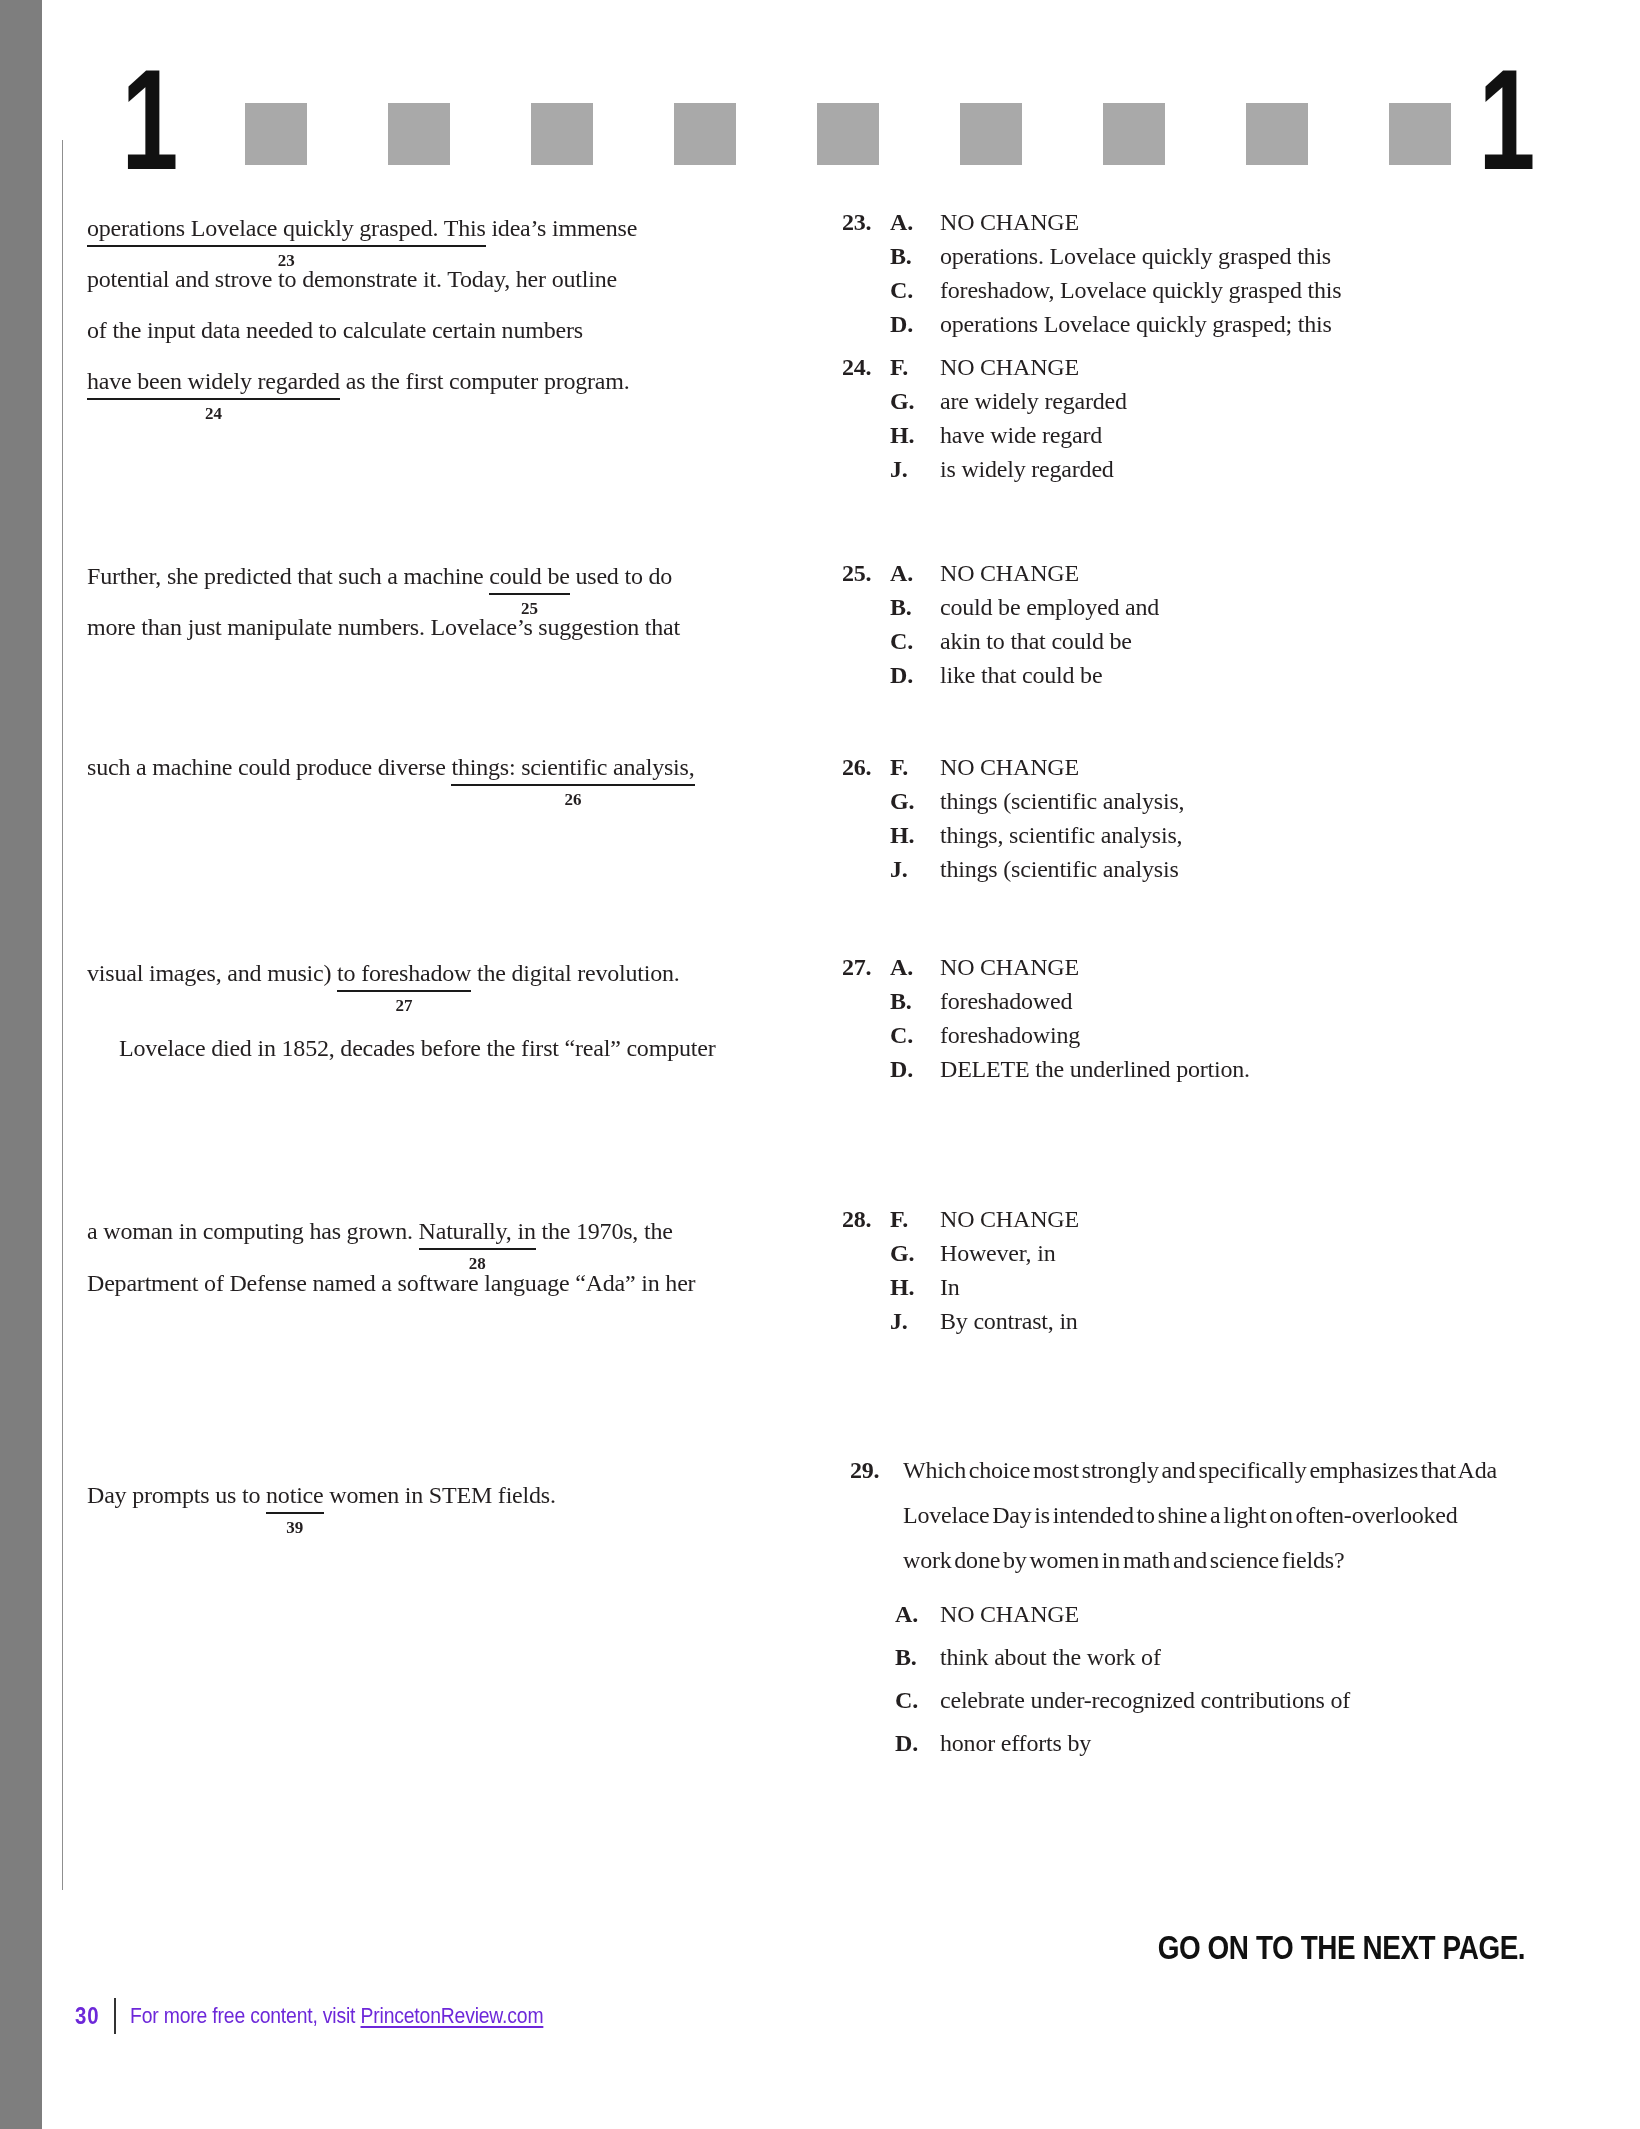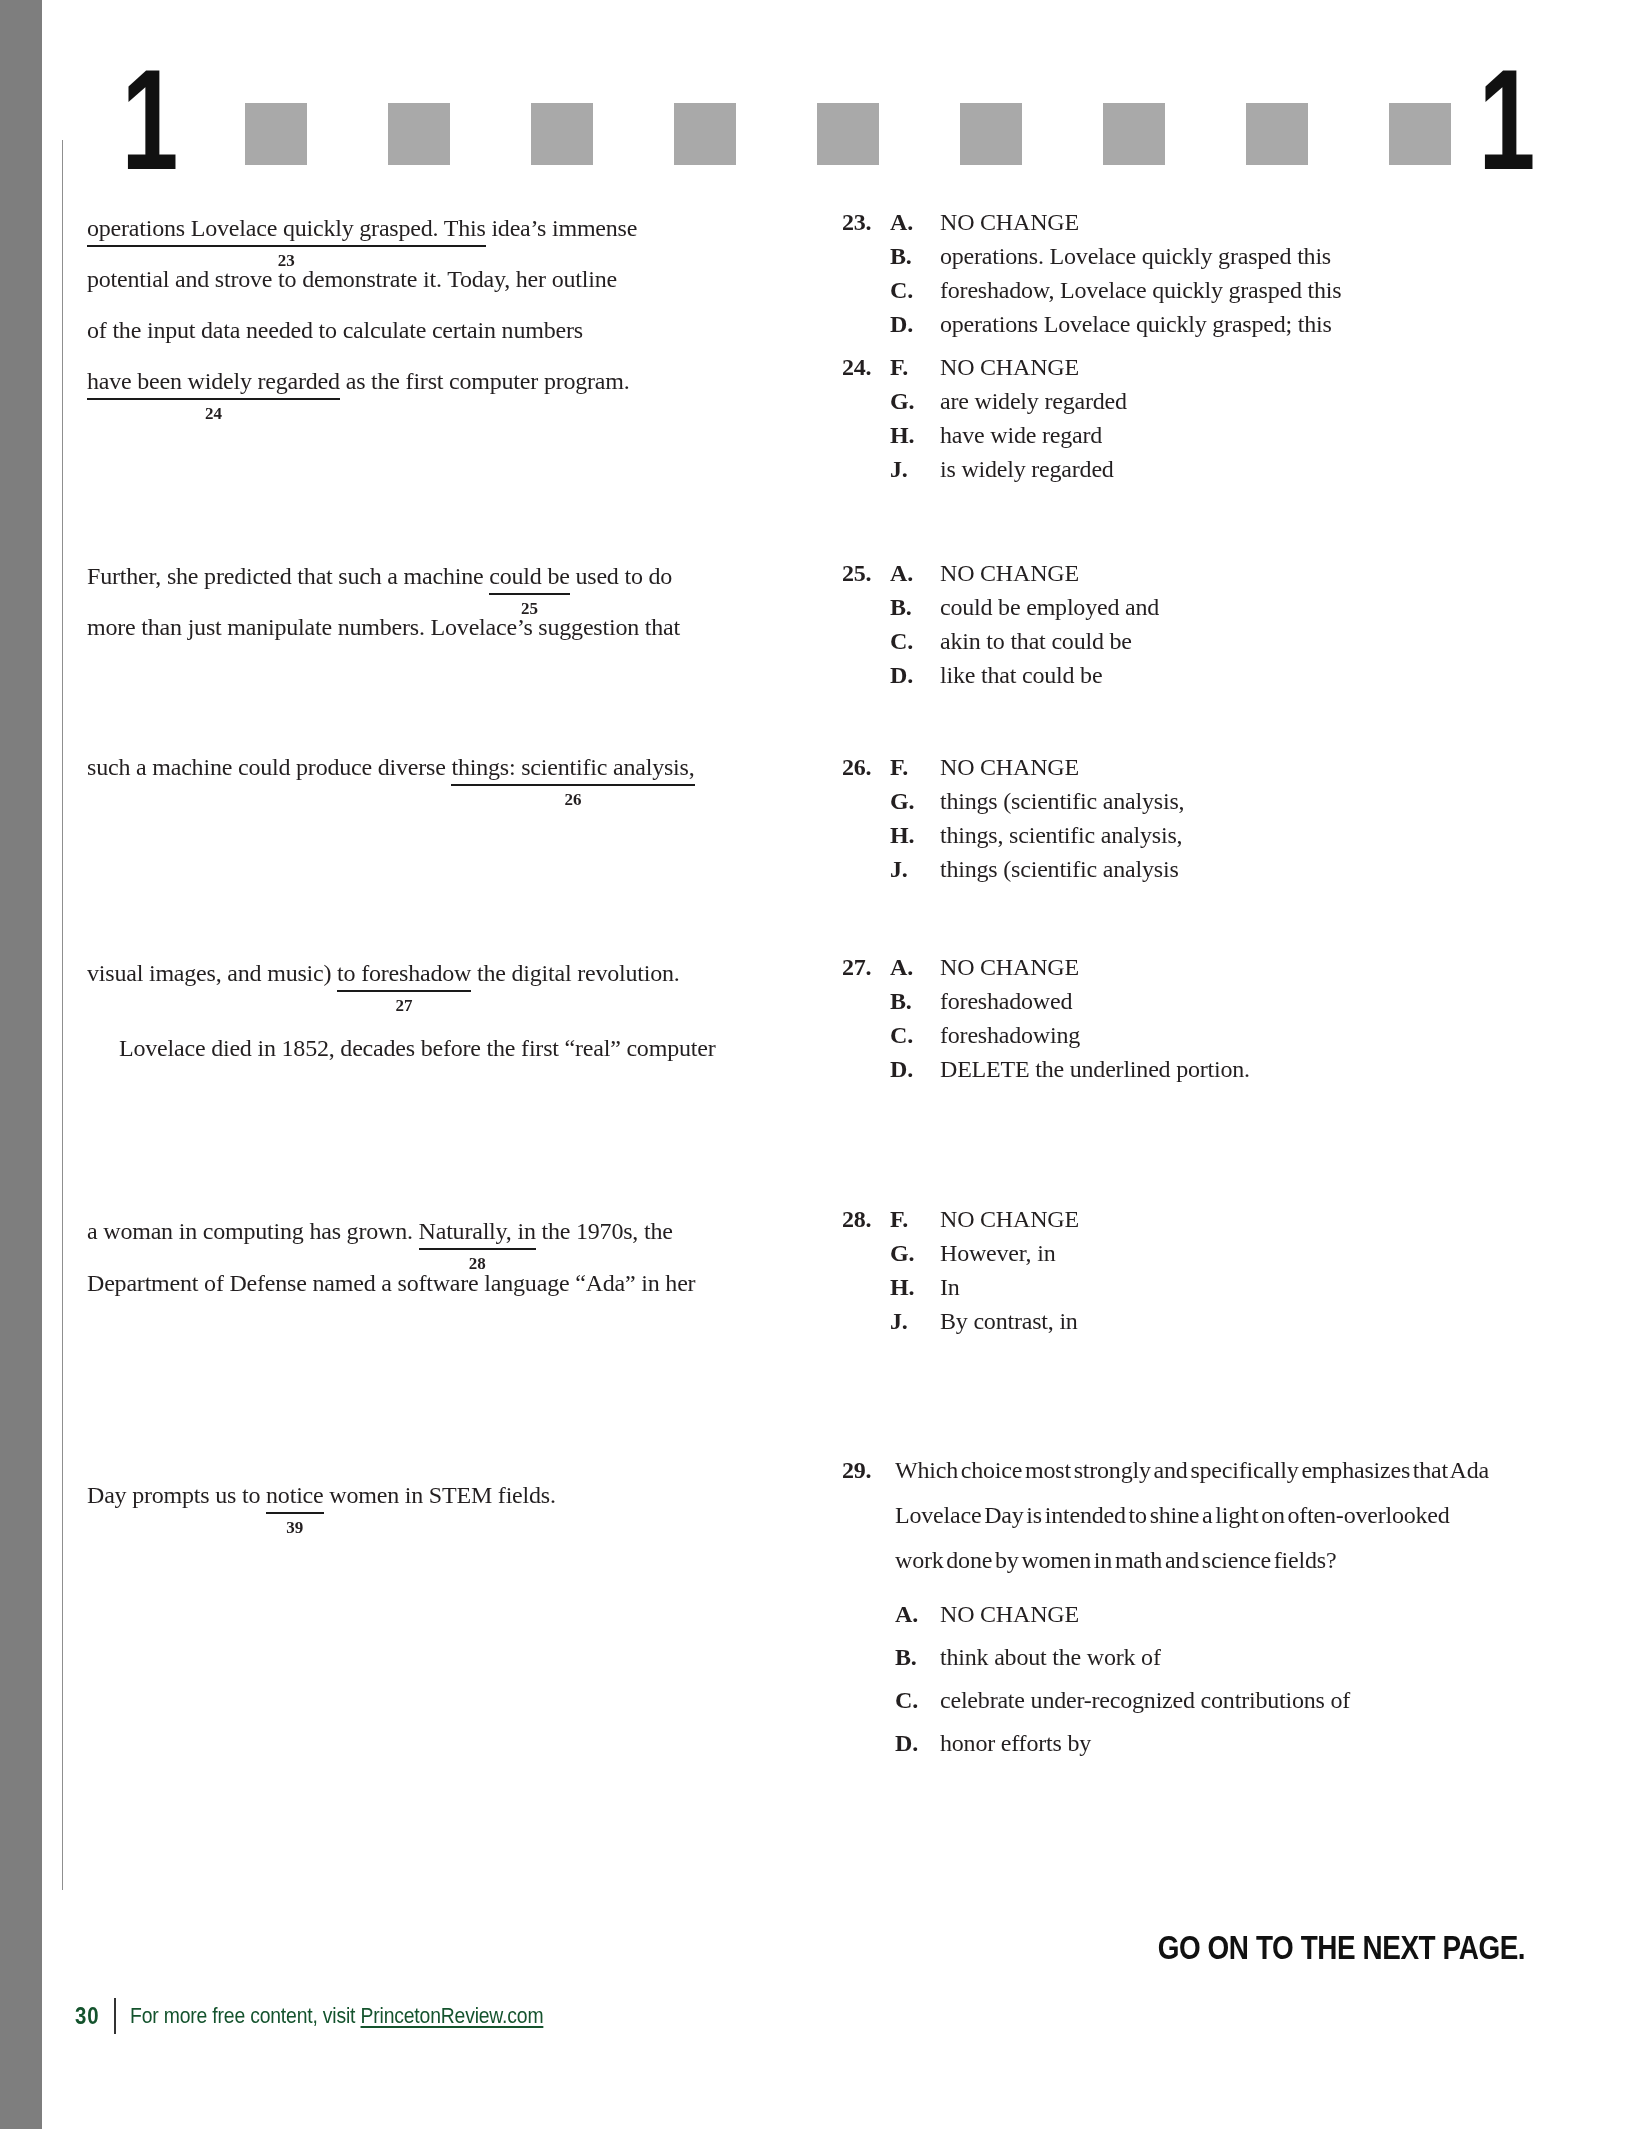--- a/index.html
+++ b/index.html
@@ -60,38 +60,38 @@
   .question{
     position:absolute;left:842px;
     font-size:24px;letter-spacing:-0.2px;white-space:nowrap;
   }
   .qrow{display:flex;line-height:34px;}
   .qn{width:48px;font-weight:700;flex:0 0 auto;}
   .ql{width:50px;font-weight:700;flex:0 0 auto;}
   .qt{flex:0 0 auto;}
   
   .q29 .qn{width:53px;}
-  .stem-row{display:flex;line-height:45px;}
+  .stem-row{display:flex;line-height:45px;margin-left:8px;}
   .stem{white-space:nowrap;}
   .stem-line{line-height:45px;word-spacing:-3px;}
   .q29-choices{margin-left:53px;margin-top:10px;}
   .q29-choices .qrow{line-height:43px;}
   .q29-choices .ql{width:45px;}
   
   .goon{
     position:absolute;top:1928px;right:115px;
     font-family:"Liberation Sans", sans-serif;
     font-weight:700;font-size:34px;letter-spacing:-0.5px;color:#111111;
     transform:scaleX(0.82);transform-origin:right center;
     white-space:nowrap;
   }
   .footer{
     position:absolute;left:75px;top:1996px;height:40px;
     display:flex;align-items:center;
-    font-family:"Liberation Sans", sans-serif;color:#14532d;
+    font-family:"Liberation Sans", sans-serif;color:#6d28d9;
   }
   .pagenum{
     font-weight:700;font-size:24px;letter-spacing:1px;
     transform:scaleX(0.85);transform-origin:left center;
   }
   .foot-divider{
     width:2px;height:36px;background:#333333;
     margin:0 14px 0 10px;flex:0 0 auto;
   }
   .tagline{

